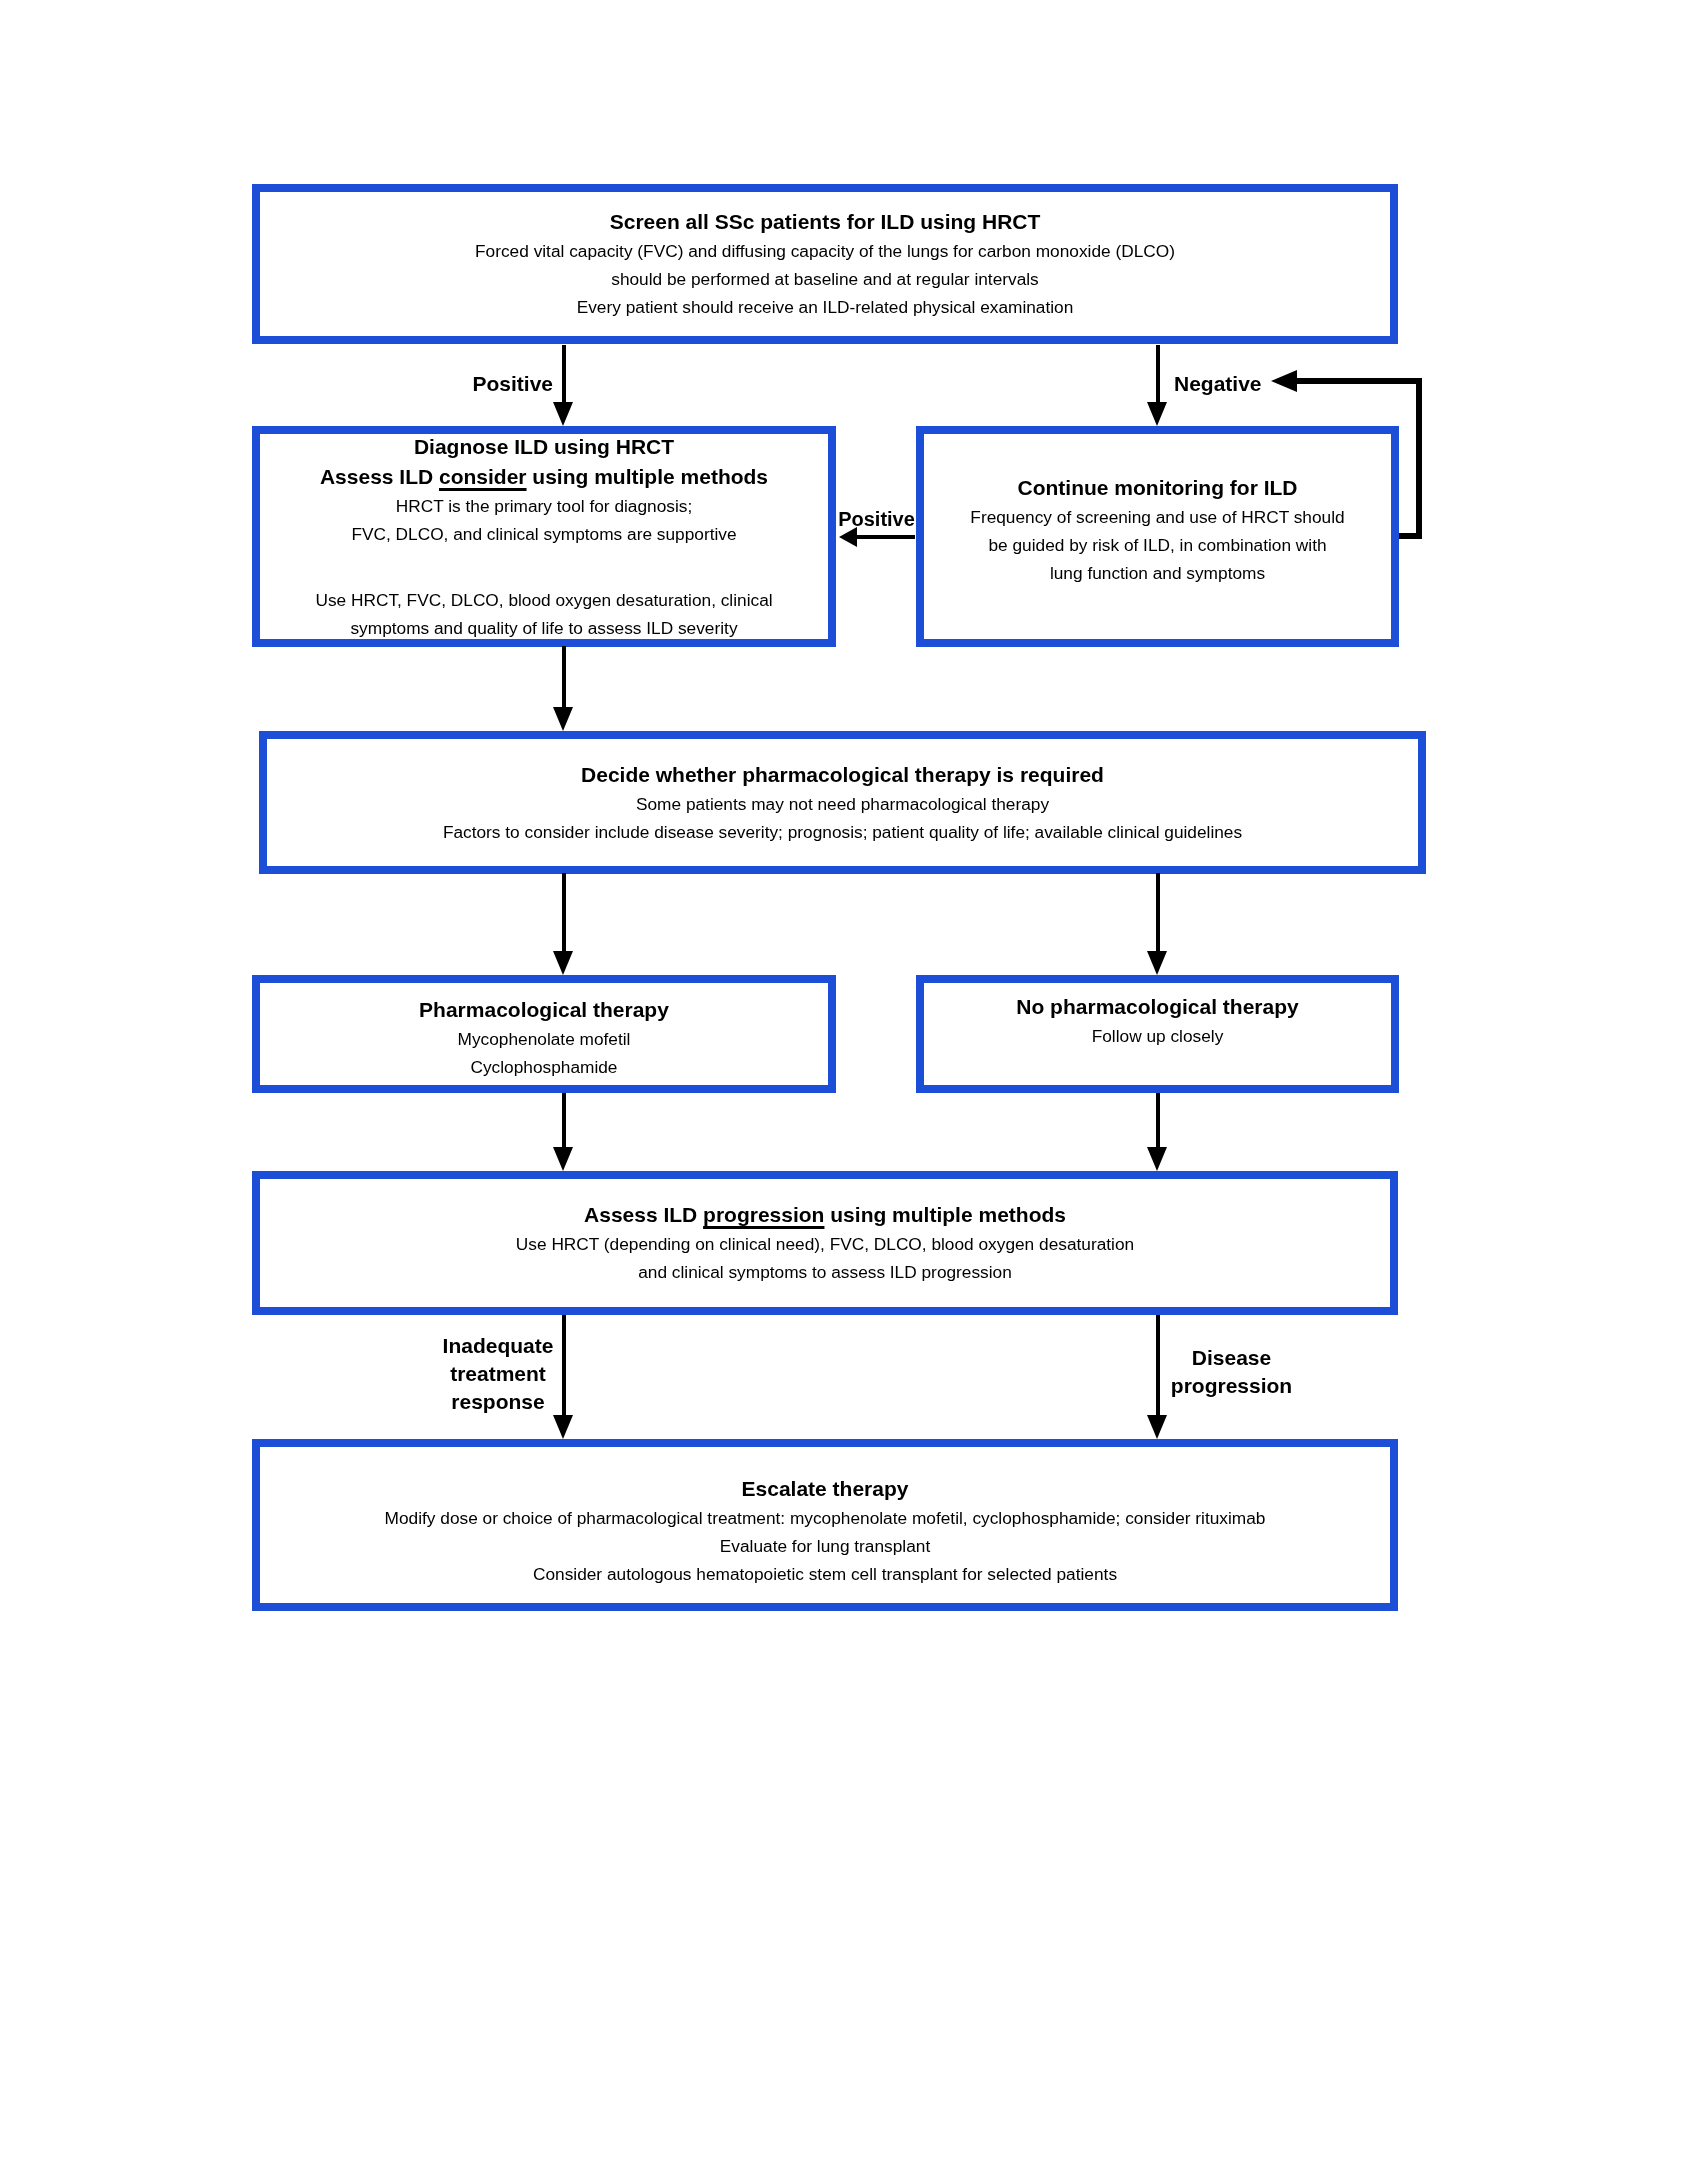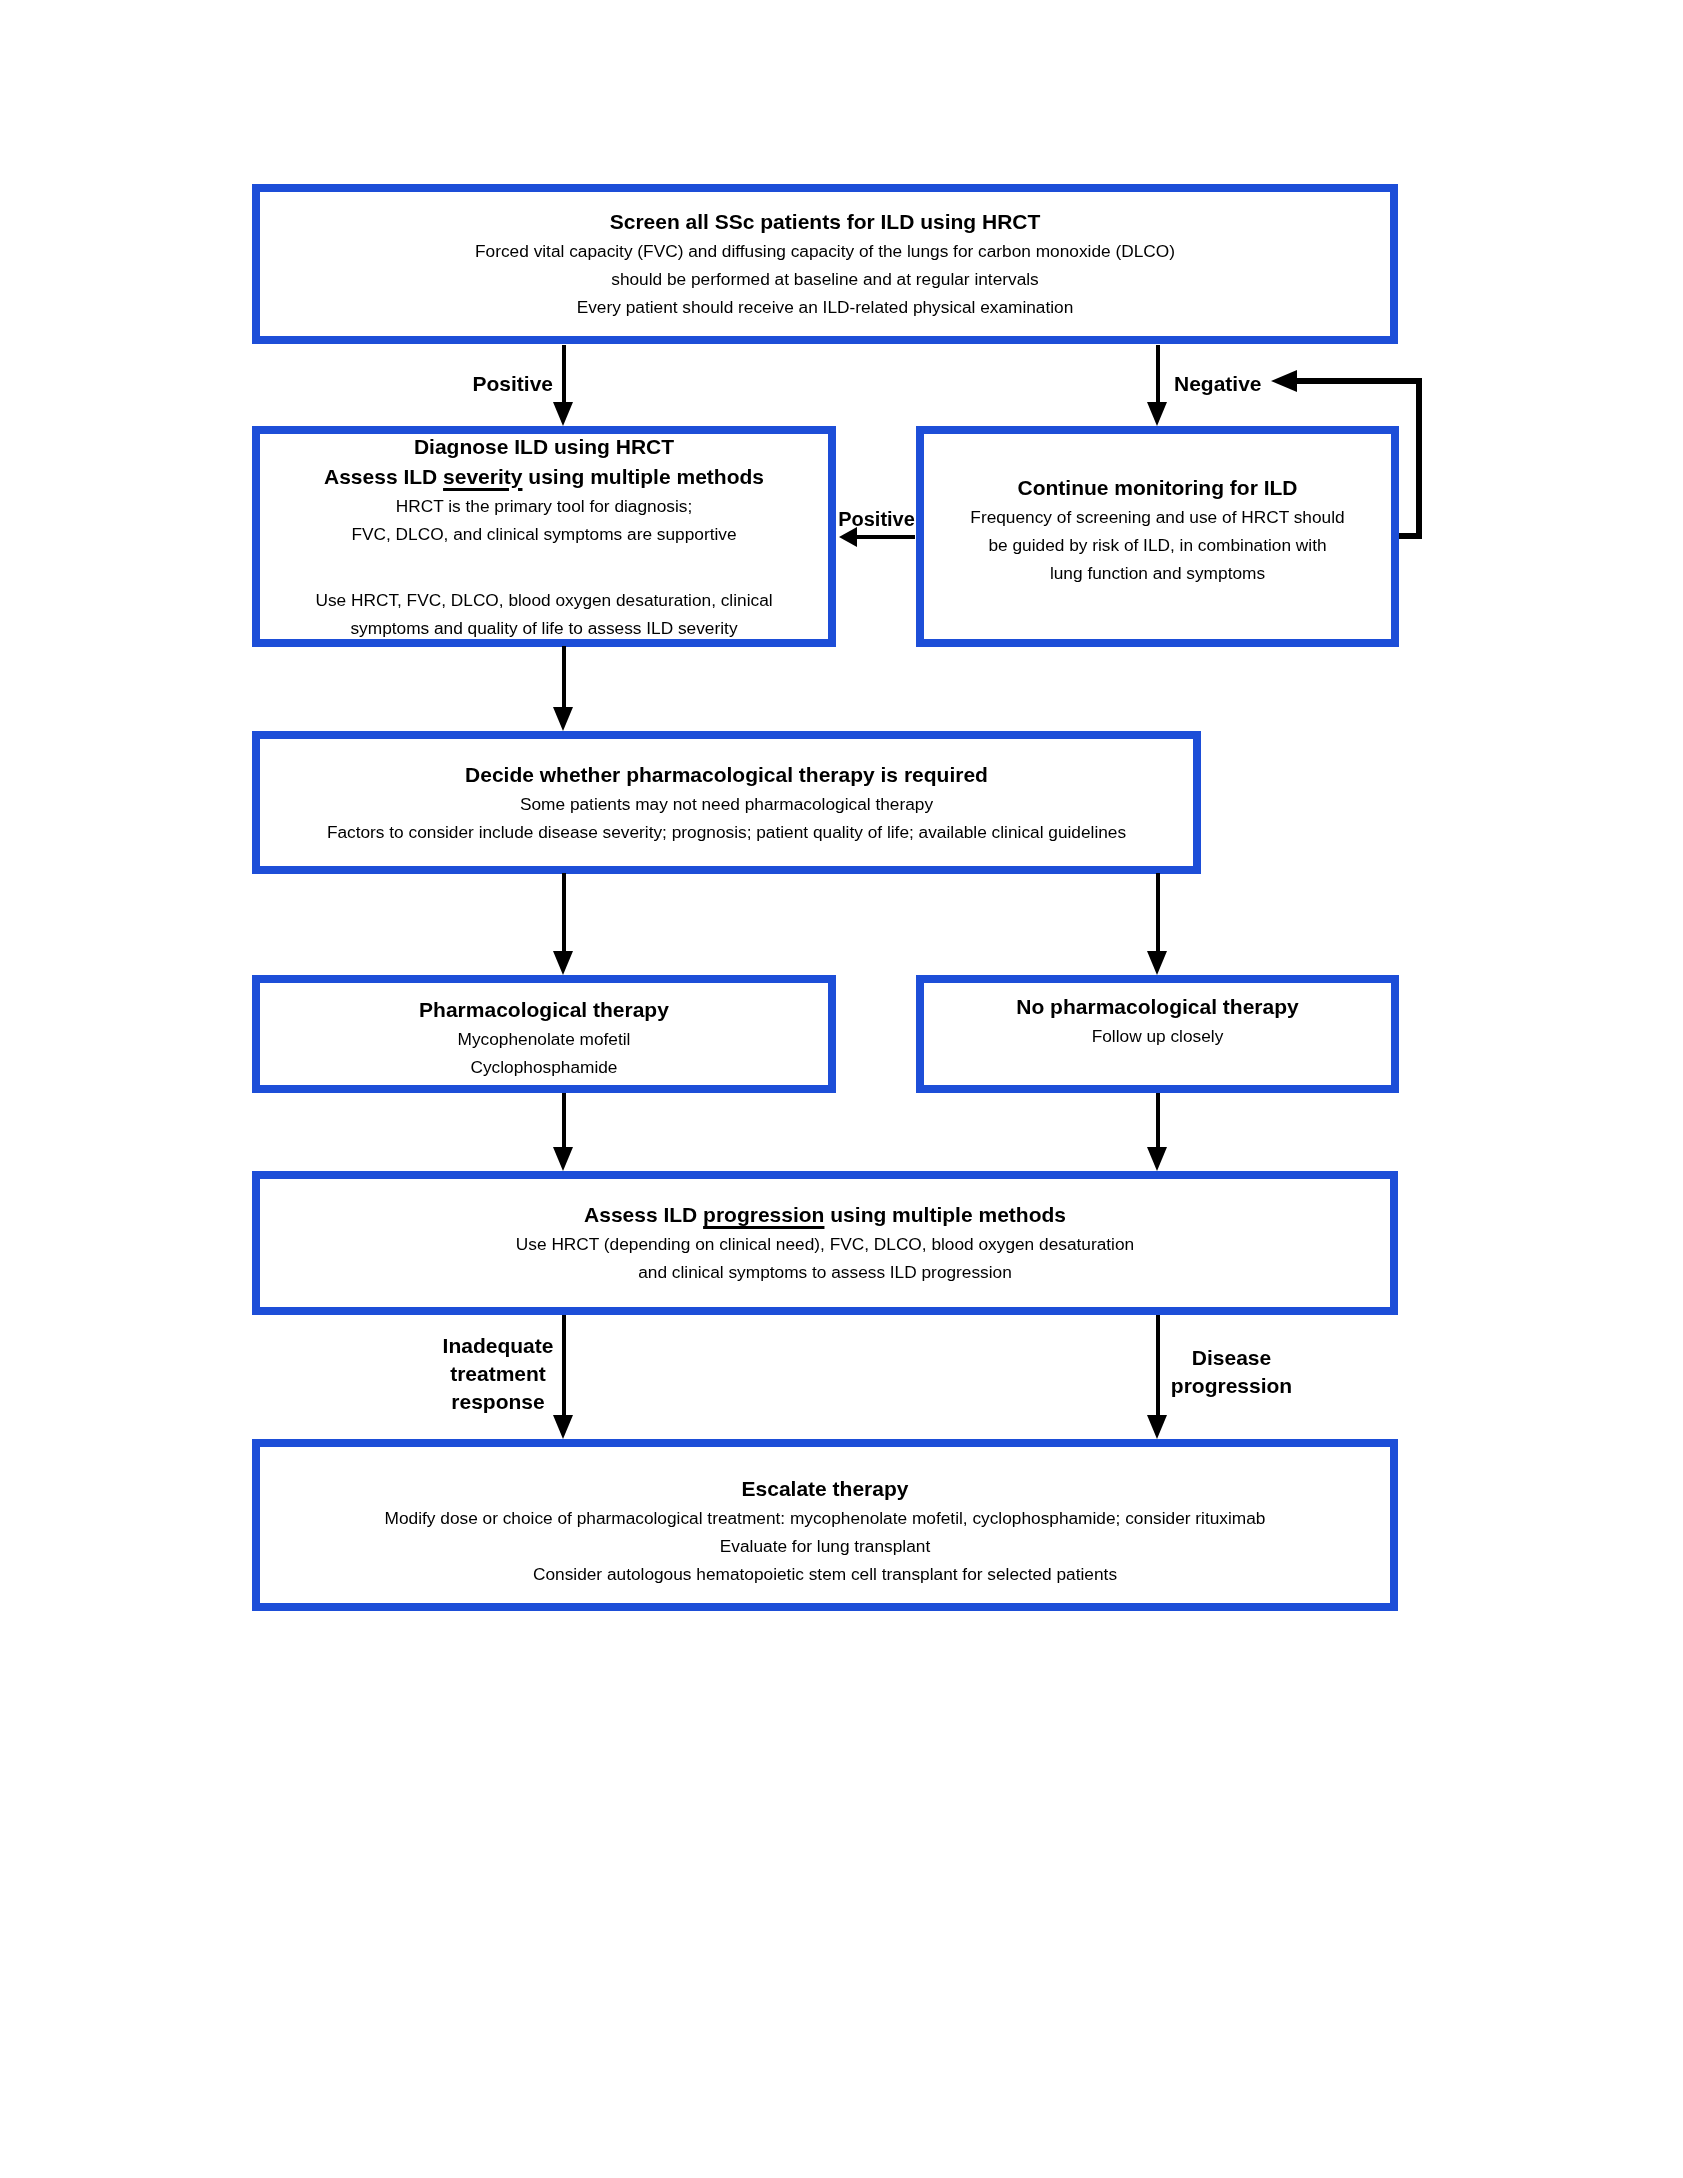--- a/index.html
+++ b/index.html
@@ -45,42 +45,42 @@
   <div class="head-down" style="left:1147px;top:402px;"></div>
   <div class="lbl" style="left:1174px;top:370px;">Negative</div>
 
   <div class="fb-line" style="left:1297px;top:378px;width:125px;height:6px;"></div>
   <div class="head-left big" style="left:1271px;top:370px;"></div>
   <div class="fb-line" style="left:1416px;top:378px;width:6px;height:160px;"></div>
   <div class="fb-line" style="left:1395px;top:533px;width:27px;height:6px;"></div>
 
   <div class="box" style="left:252px;top:426px;width:584px;height:221px;">
     <div class="box-title">Diagnose ILD using HRCT</div>
-    <div class="box-title"><span>Assess ILD </span><span class="u">severity</span><span> using multiple methods</span></div>
+    <div class="box-title"><span>Assess ILD </span><span class="u">consider</span><span> using multiple methods</span></div>
     <div class="box-line">HRCT is the primary tool for diagnosis;</div>
     <div class="box-line">FVC, DLCO, and clinical symptoms are supportive</div>
     <div class="box-line gap-top">Use HRCT, FVC, DLCO, blood oxygen desaturation, clinical</div>
     <div class="box-line">symptoms and quality of life to assess ILD severity</div>
   </div>
 
   <div class="box" style="left:916px;top:426px;width:483px;height:221px;padding-bottom:14px;">
     <div class="box-title">Continue monitoring for ILD</div>
     <div class="box-line">Frequency of screening and use of HRCT should</div>
     <div class="box-line">be guided by risk of ILD, in combination with</div>
     <div class="box-line">lung function and symptoms</div>
   </div>
 
   <div class="hline" style="left:855px;top:535px;width:60px;"></div>
   <div class="head-left" style="left:839px;top:527px;"></div>
   <div class="lbl" style="left:835px;top:505px;width:83px;text-align:center;font-size:20px;">Positive</div>
 
   <div class="vline" style="left:562px;top:646px;height:62px;"></div>
   <div class="head-down" style="left:553px;top:707px;"></div>
 
-  <div class="box" style="left:252px;top:731px;width:949px;height:143px;">
+  <div class="box" style="left:259px;top:731px;width:1167px;height:143px;">
     <div class="box-title">Decide whether pharmacological therapy is required</div>
     <div class="box-line">Some patients may not need pharmacological therapy</div>
     <div class="box-line">Factors to consider include disease severity; prognosis; patient quality of life; available clinical guidelines</div>
   </div>
 
   <div class="vline" style="left:562px;top:873px;height:80px;"></div>
   <div class="head-down" style="left:553px;top:951px;"></div>
   <div class="vline" style="left:1156px;top:873px;height:80px;"></div>
   <div class="head-down" style="left:1147px;top:951px;"></div>
 

